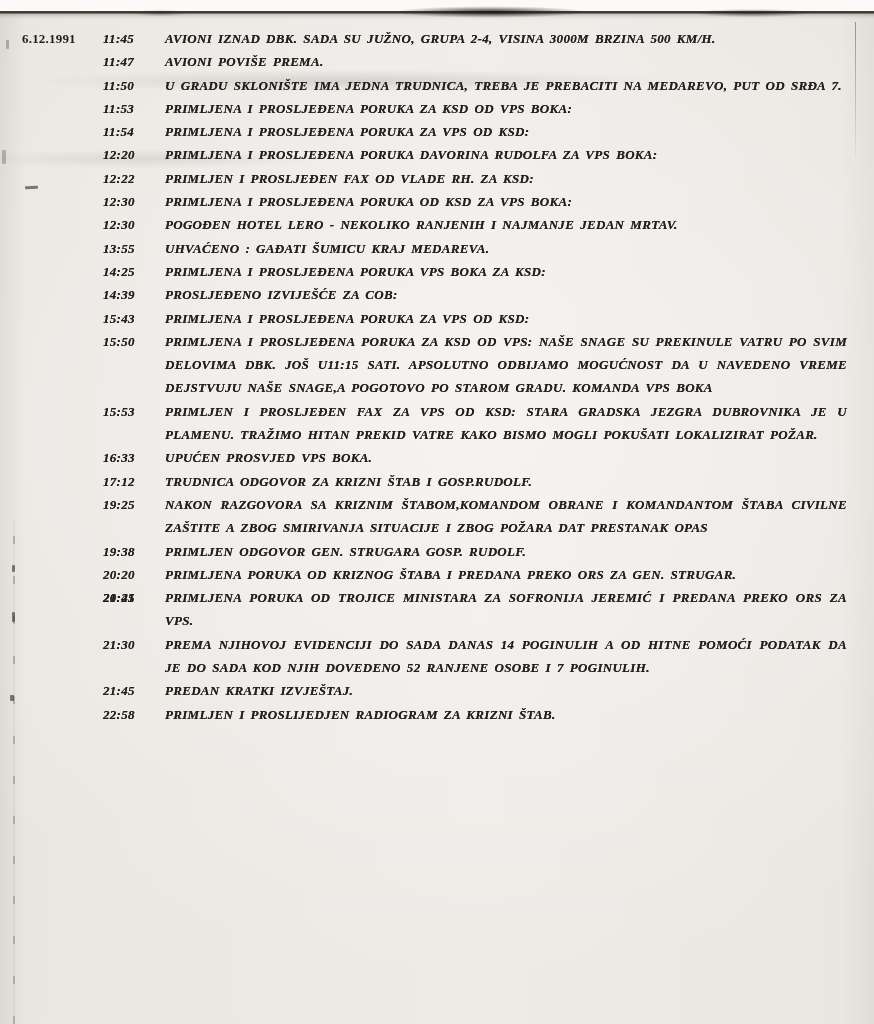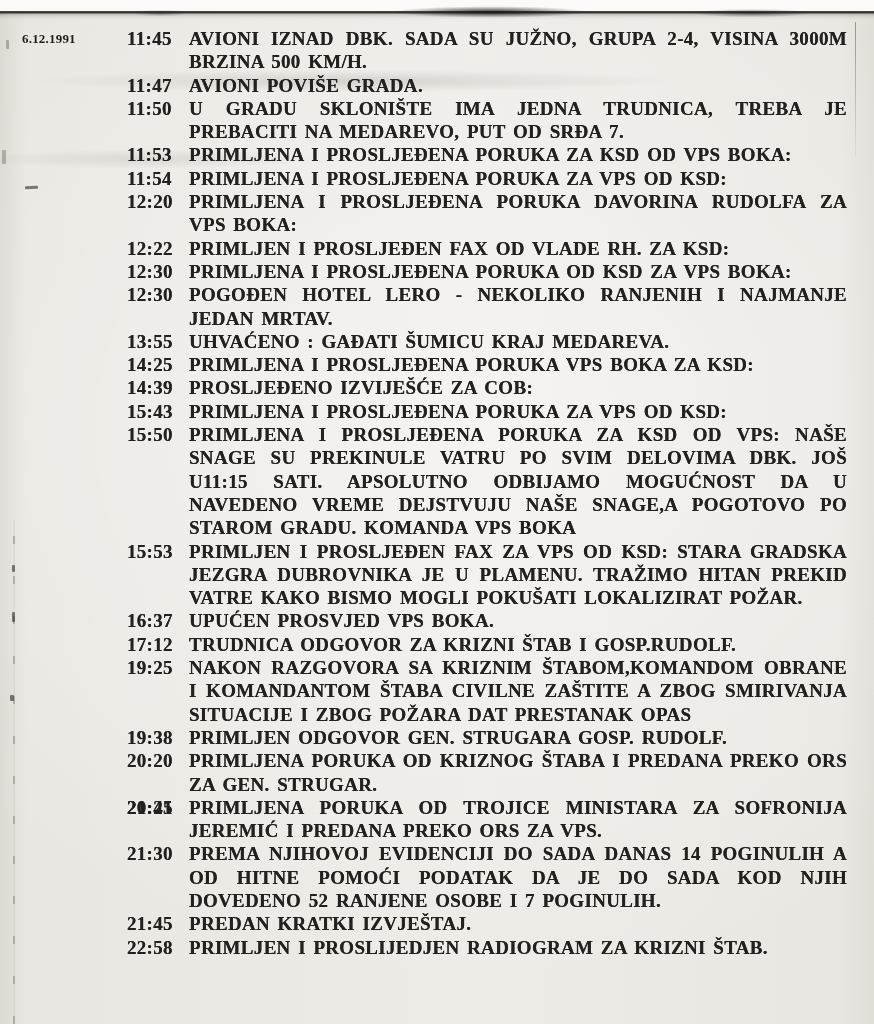--- a/index.html
+++ b/index.html
@@ -72,28 +72,28 @@
   .entries {
     position: absolute;
     left: 103px; top: 27px;
     width: 744px;
   }
   .entry {
     position: relative;
     padding-left: 62px;
     text-align: justify;
     text-justify: inter-word;
+    font-style: italic;
     font-weight: bold;
-    font-size: 19px;
+    font-size: 13px;
     line-height: 23.3px;
     letter-spacing: 0.3px;
     word-spacing: 2.5px;
     color: #23211f;
     text-shadow: 0 0 0.5px rgba(35,33,31,0.85);
-    margin-left: 24px;
   }
   .entry .time {
     position: absolute;
     left: 0; top: 0;
     white-space: nowrap;
   }
 </style>
 </head>
 <body>
 
@@ -111,21 +111,21 @@
   <div class="speck s6"></div>
 
   <div class="date">6.12.1991</div>
 
   <div class="entries">
   <div class="entry">
     <span class="time">11:45</span><span class="text">AVIONI IZNAD DBK. SADA SU JUŽNO, GRUPA 2-4, VISINA 3000M BRZINA 500 KM/H.</span>
   </div>
 
   <div class="entry">
-    <span class="time">11:47</span><span class="text">AVIONI POVIŠE GRADA.</span>
+    <span class="time">11:47</span><span class="text">AVIONI POVIŠE PREMA.</span>
   </div>
 
   <div class="entry">
     <span class="time">11:50</span><span class="text">U GRADU SKLONIŠTE IMA JEDNA TRUDNICA, TREBA JE PREBACITI NA MEDAREVO, PUT OD SRĐA 7.</span>
   </div>
 
   <div class="entry">
     <span class="time">11:53</span><span class="text">PRIMLJENA I PROSLJEĐENA PORUKA ZA KSD OD VPS BOKA:</span>
   </div>
 
@@ -168,21 +168,21 @@
 
   <div class="entry">
     <span class="time">15:50</span><span class="text">PRIMLJENA I PROSLJEĐENA PORUKA ZA KSD OD VPS: NAŠE SNAGE SU PREKINULE VATRU PO SVIM DELOVIMA DBK. JOŠ U11:15 SATI. APSOLUTNO ODBIJAMO MOGUĆNOST DA U NAVEDENO VREME DEJSTVUJU NAŠE SNAGE,A POGOTOVO PO STAROM GRADU. KOMANDA VPS BOKA</span>
   </div>
 
   <div class="entry">
     <span class="time">15:53</span><span class="text">PRIMLJEN I PROSLJEĐEN FAX ZA VPS OD KSD: STARA GRADSKA JEZGRA DUBROVNIKA JE U PLAMENU. TRAŽIMO HITAN PREKID VATRE KAKO BISMO MOGLI POKUŠATI LOKALIZIRAT POŽAR.</span>
   </div>
 
   <div class="entry">
-    <span class="time">16:37</span><span class="text">UPUĆEN PROSVJED VPS BOKA.</span>
+    <span class="time">16:33</span><span class="text">UPUĆEN PROSVJED VPS BOKA.</span>
   </div>
 
   <div class="entry">
     <span class="time">17:12</span><span class="text">TRUDNICA ODGOVOR ZA KRIZNI ŠTAB I GOSP.RUDOLF.</span>
   </div>
 
   <div class="entry">
     <span class="time">19:25</span><span class="text">NAKON RAZGOVORA SA KRIZNIM ŠTABOM,KOMANDOM OBRANE I KOMANDANTOM ŠTABA CIVILNE ZAŠTITE A ZBOG SMIRIVANJA SITUACIJE I ZBOG POŽARA DAT PRESTANAK OPAS</span>
   </div>
 

